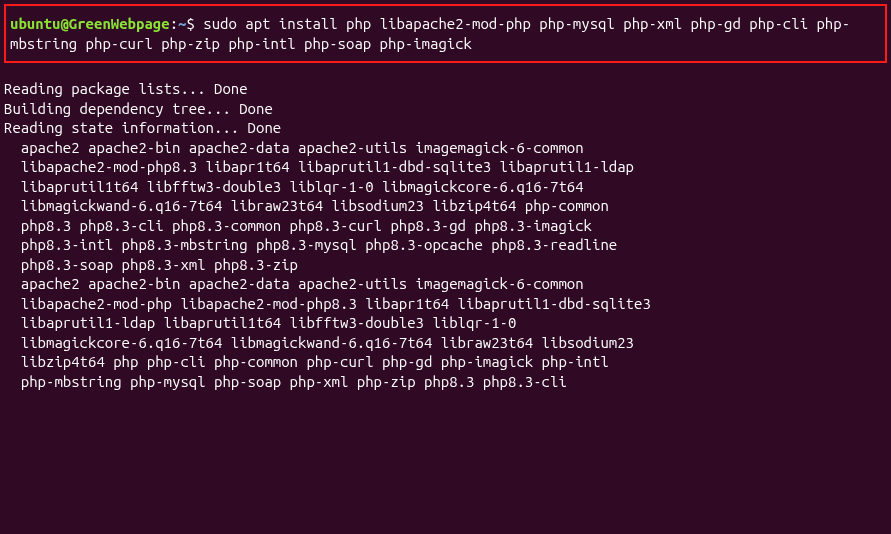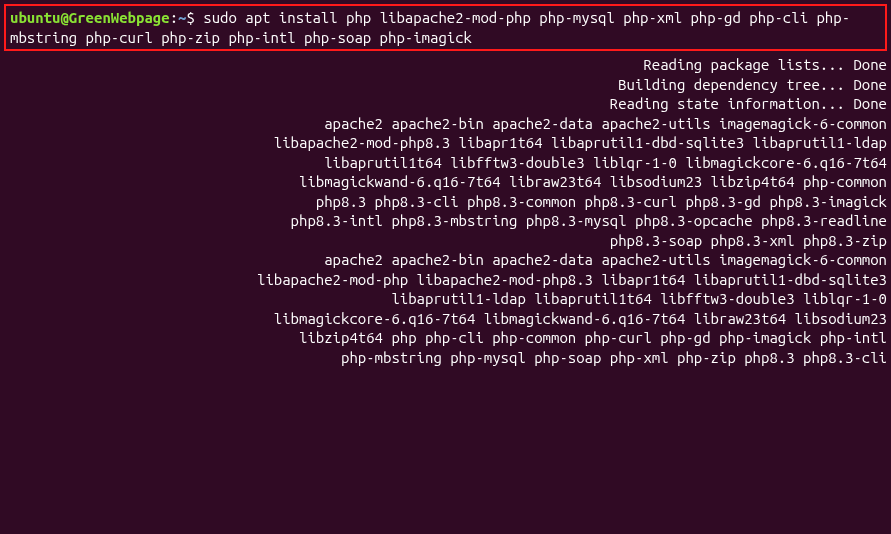--- a/index.html
+++ b/index.html
@@ -9,31 +9,31 @@
       font-size: 15px;
       line-height: 1.3;
       color: #ffffff;
       padding: 4px;
       width: 891px;
       height: 534px;
       overflow: hidden;
     }
     .highlight-box {
       border: 2px solid #ff1a1a;
-      padding: 2px 4px;
-      margin-bottom: 4px;
+      padding: 8px 4px;
+      margin-bottom: 16px;
     }
     .prompt-user { color: #8ae234; font-weight: bold; }
     .prompt-host { color: #8ae234; font-weight: bold; }
     .prompt-at { color: #8ae234; font-weight: bold; }
     .prompt-colon { color: #ffffff; }
     .prompt-path { color: #729fcf; font-weight: bold; }
     .prompt-dollar { color: #ffffff; }
     .cmd { color: #ffffff; }
-    .out { color: #ffffff; white-space: pre; text-align: right; }
+    .out { color: #ffffff; white-space: pre; }
     pre { font-family: inherit; white-space: pre-wrap; word-break: break-word; }
   </style>
 </head>
 <body>
 
 <div class="terminal">
   <div class="highlight-box">
     <pre><span class="prompt-user">ubuntu</span><span class="prompt-at">@</span><span class="prompt-host">GreenWebpage</span><span class="prompt-colon">:</span><span class="prompt-path">~</span><span class="prompt-dollar">$ </span><span class="cmd">sudo apt install php libapache2-mod-php php-mysql php-xml php-gd php-cli php-mbstring php-curl php-zip php-intl php-soap php-imagick</span></pre>
   </div>
   <pre class="out">Reading package lists... Done</pre>

